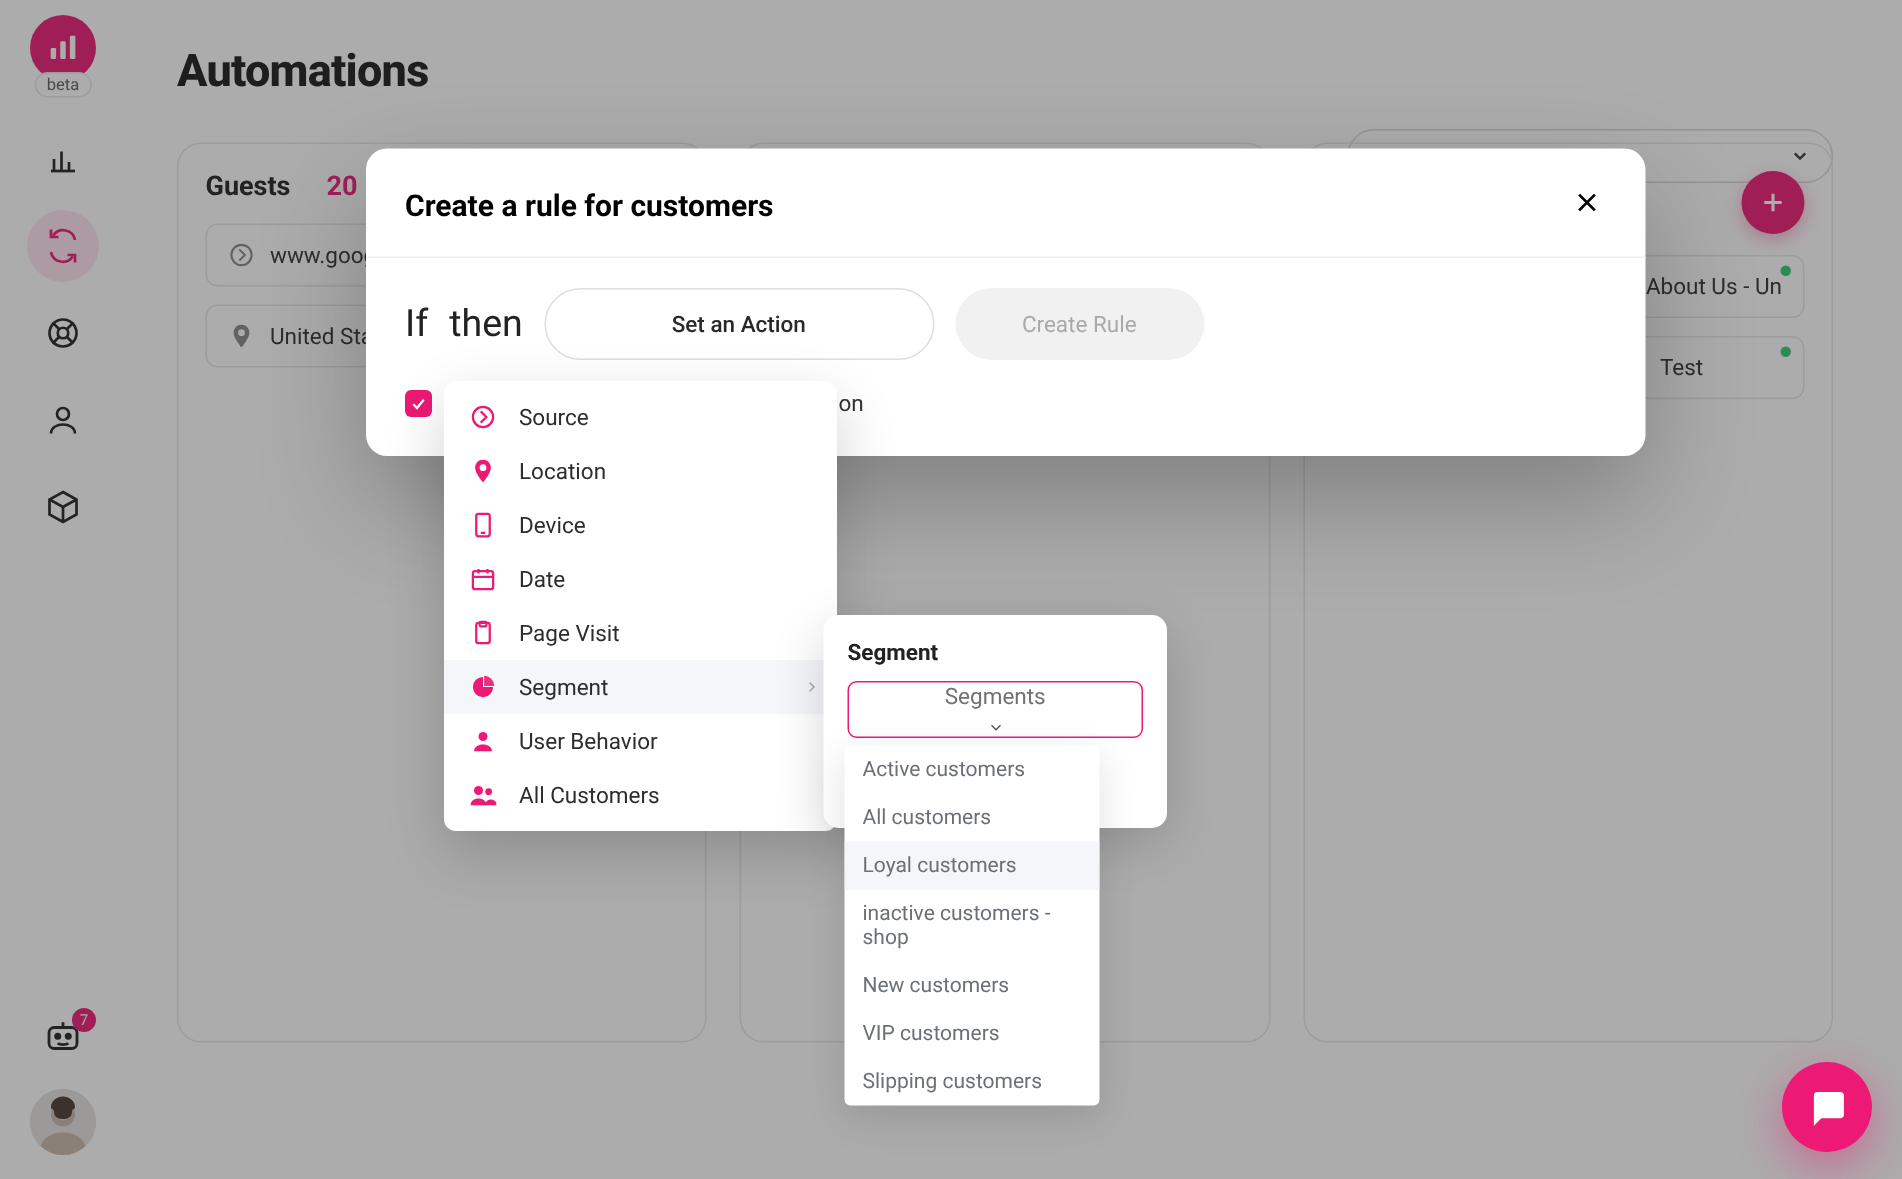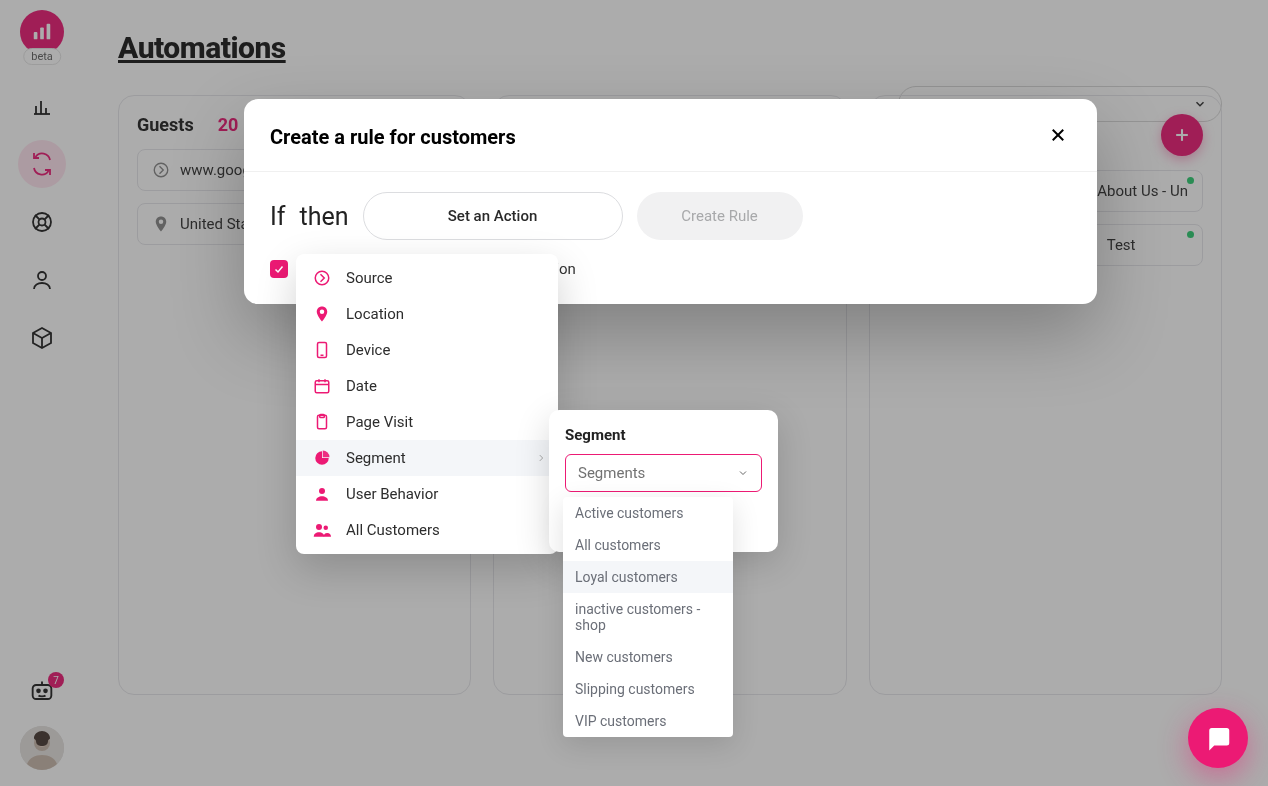--- a/index.html
+++ b/index.html
@@ -109,21 +109,20 @@
       bottom: 0;
       padding: 30px 46px;
       background: #fff;
     }
     .page-title {
       font-size: 30px;
       font-weight: 800;
       letter-spacing: -0.5px;
       color: #1a1a1a;
       margin-bottom: 30px;
-      text-decoration: underline;
     }
 
     .top-dd {
       position: absolute;
       right: 46px;
       top: 86px;
       width: 324px;
       height: 36px;
       border: 1px solid #d8d8d8;
       border-radius: 20px;
@@ -367,20 +366,21 @@
       border-radius: 6px;
       height: 38px;
       display: flex;
       align-items: center;
       justify-content: space-between;
       padding: 0 12px;
       color: #727272;
       font-size: 15px;
       margin-bottom: 0;
       cursor: pointer;
+      flex-direction: column;
     }
     .seg-list {
       position: absolute;
       left: 563px;
       top: 497px;
       width: 170px;
       background: #fff;
       border-radius: 4px;
       box-shadow: 0 8px 28px rgba(0,0,0,.12);
       z-index: 9;
@@ -716,21 +716,21 @@
   </div>
   <div style="height:50px"></div>
 </div>
 
 <div class="seg-list">
   <div class="seg-opt">Active customers</div>
   <div class="seg-opt">All customers</div>
   <div class="seg-opt hovered">Loyal customers</div>
   <div class="seg-opt">inactive customers - shop</div>
   <div class="seg-opt">New customers</div>
+  <div class="seg-opt">VIP customers</div>
   <div class="seg-opt">Slipping customers</div>
-  <div class="seg-opt">VIP customers</div>
 </div>
 
 <div class="fab">
   <svg width="30" height="30" viewBox="0 0 24 24" fill="#fff">
     <path d="M5 4h14a2 2 0 0 1 2 2v10a2 2 0 0 1-2 2H9l-4 4V6a2 2 0 0 1 2-2z"></path>
   </svg>
 </div>
 
 </body></html>

